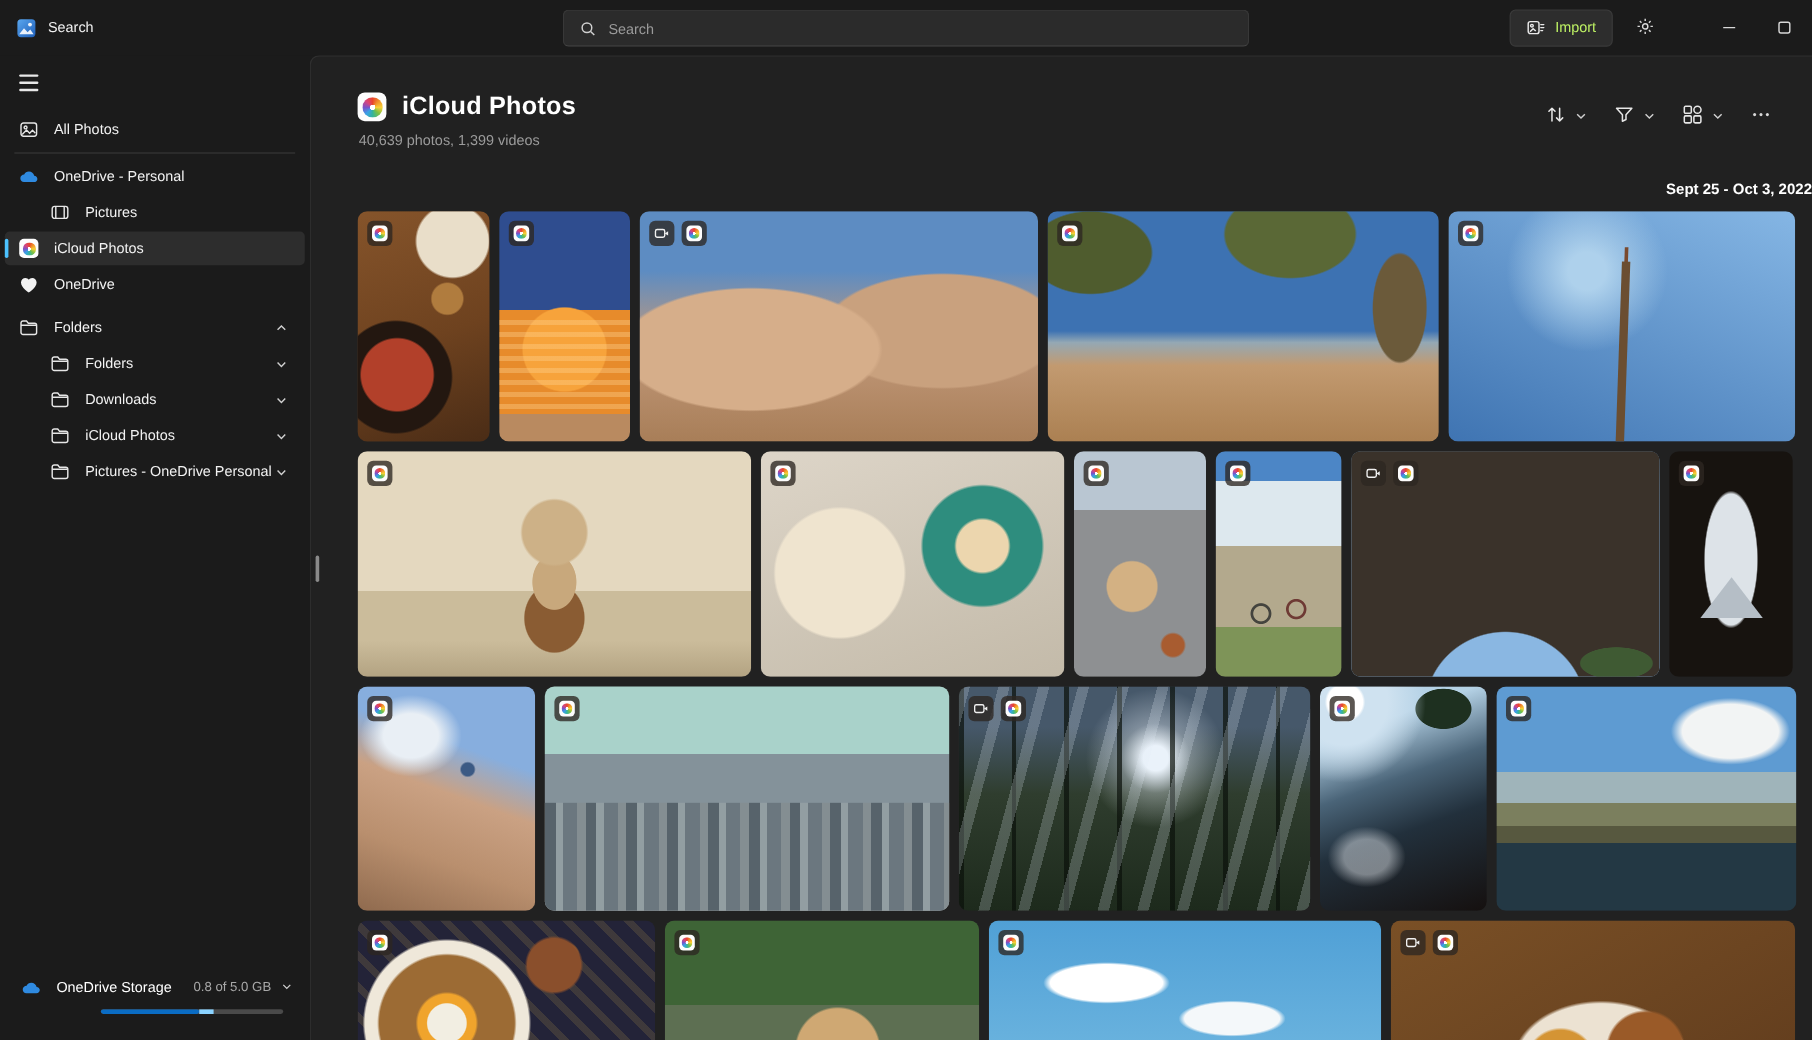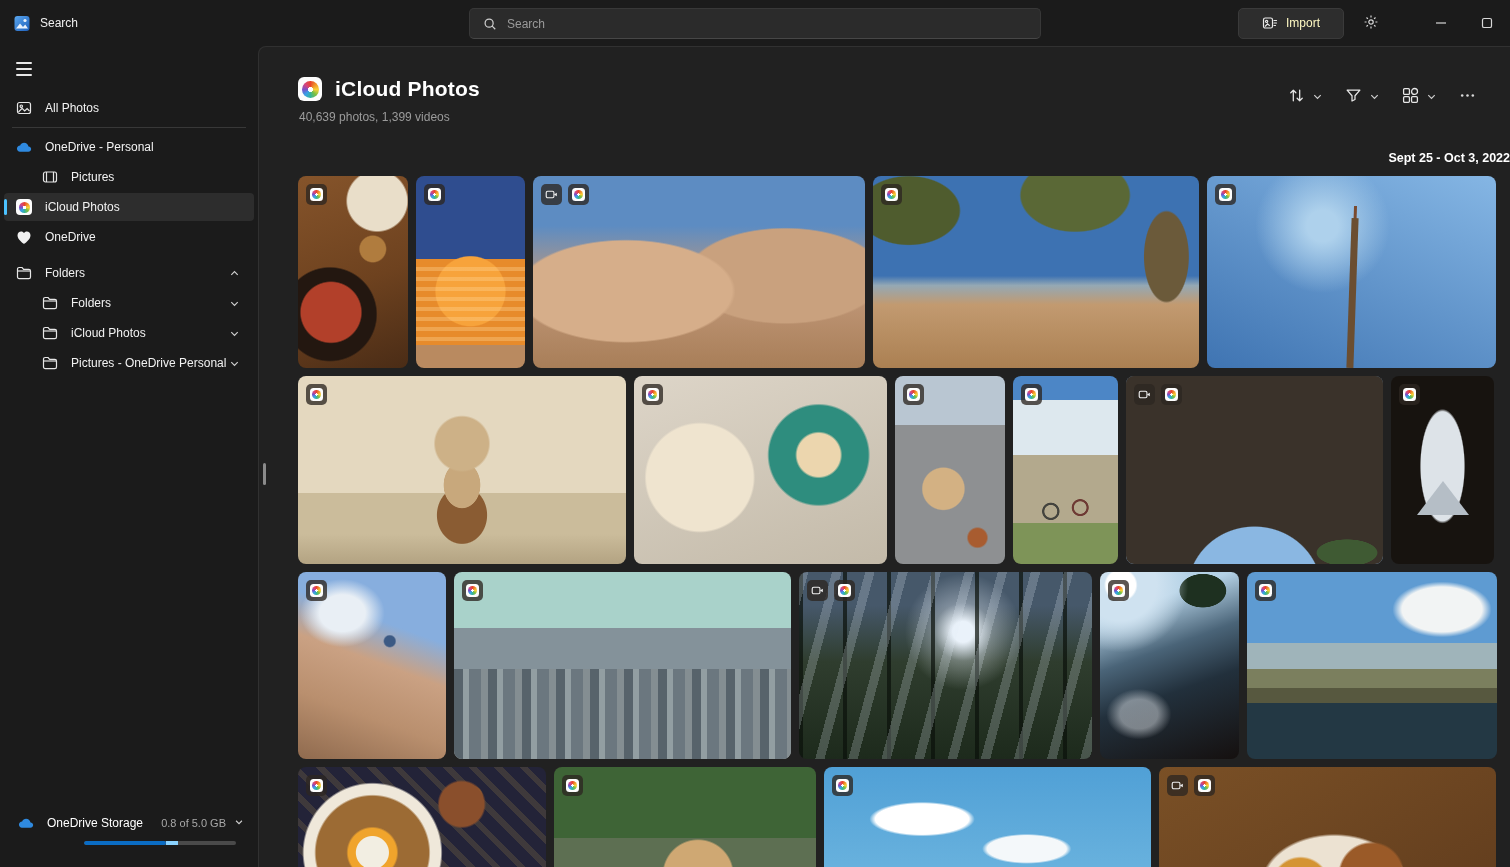--- a/index.html
+++ b/index.html
@@ -11,21 +11,21 @@
   .app-id { display:flex; align-items:center; gap:10px; padding-left:14px; }
   .app-title { font-size:12px; color:#f0f0f0; }
   .searchbox { position:absolute; left:50%; top:8px; transform:translateX(-50%);
     width:572px; height:31px; background:#2b2b2b; border:1px solid #383838; border-bottom-color:#474747;
     border-radius:5px; display:flex; align-items:center; gap:9px; padding:0 12px; }
   .searchbox input { flex:1; background:transparent; border:none; outline:none; color:#e8e8e8;
     font-size:12px; font-family:inherit; }
   .searchbox input::placeholder { color:#9a9a9a; }
   .tb-right { position:absolute; right:0; top:0; height:46px; display:flex; align-items:center; }
   .import-btn { display:flex; align-items:center; gap:8px; background:#2d2d2d; border:1px solid #3a3a3a;
-    border-radius:5px; height:31px; padding:0 23px; font-size:12px; color:#fef9c3; cursor:pointer; }
+    border-radius:5px; height:31px; padding:0 13px; font-size:12px; color:#bef264; cursor:pointer; }
   .icon-btn { width:34px; height:31px; display:flex; align-items:center; justify-content:center;
     background:transparent; border:none; color:#d8d8d8; cursor:pointer; border-radius:5px; }
   .win-btn { width:46px; height:44px; display:flex; align-items:center; justify-content:center; color:#d8d8d8; }
   .tb-gap { width:30px; }
 
   
   .body-row { display:flex; height:821px; }
   .sidebar { width:258px; flex:none; padding:4px 4px 0 4px; display:flex; flex-direction:column; position:relative; }
   .content { flex:1; background:#212121; border-top-left-radius:8px;
     border-left:1px solid rgba(255,255,255,.07); border-top:1px solid rgba(255,255,255,.07);
@@ -329,20 +329,34 @@
             </svg>
           </span>
         </div>
         <div class="side-item lvl1">
           <span class="icon16">
             <svg width="16" height="14" viewBox="0 0 16 14" fill="none" stroke="#e6e6e6" stroke-width="1.2">
               <path d="M1.5 3.2c0-.9.7-1.7 1.7-1.7h2.9l1.5 1.8h5.2c.9 0 1.7.8 1.7 1.7v6c0 .9-.8 1.7-1.7 1.7H3.2c-1 0-1.7-.8-1.7-1.7z"></path>
               <path d="M1.5 5h13"></path>
             </svg>
           </span>
+          <span>Downloads</span>
+          <span class="chev">
+            <svg width="11" height="11" viewBox="0 0 12 12" fill="none" stroke="#cfcfcf" stroke-width="1.3">
+              <path d="M2.5 4.5L6 8l3.5-3.5"></path>
+            </svg>
+          </span>
+        </div>
+        <div class="side-item lvl1">
+          <span class="icon16">
+            <svg width="16" height="14" viewBox="0 0 16 14" fill="none" stroke="#e6e6e6" stroke-width="1.2">
+              <path d="M1.5 3.2c0-.9.7-1.7 1.7-1.7h2.9l1.5 1.8h5.2c.9 0 1.7.8 1.7 1.7v6c0 .9-.8 1.7-1.7 1.7H3.2c-1 0-1.7-.8-1.7-1.7z"></path>
+              <path d="M1.5 5h13"></path>
+            </svg>
+          </span>
           <span>iCloud Photos</span>
           <span class="chev">
             <svg width="11" height="11" viewBox="0 0 12 12" fill="none" stroke="#cfcfcf" stroke-width="1.3">
               <path d="M2.5 4.5L6 8l3.5-3.5"></path>
             </svg>
           </span>
         </div>
         <div class="side-item lvl1">
           <span class="icon16">
             <svg width="16" height="14" viewBox="0 0 16 14" fill="none" stroke="#e6e6e6" stroke-width="1.2">

